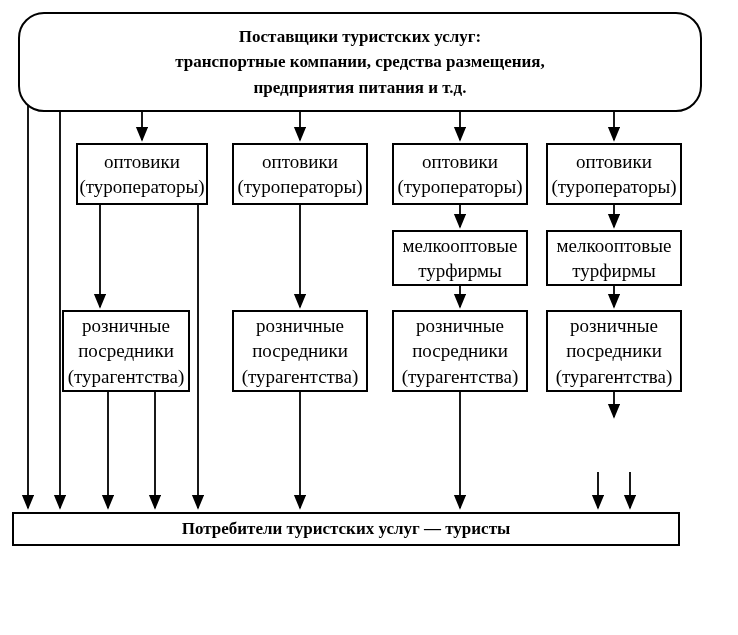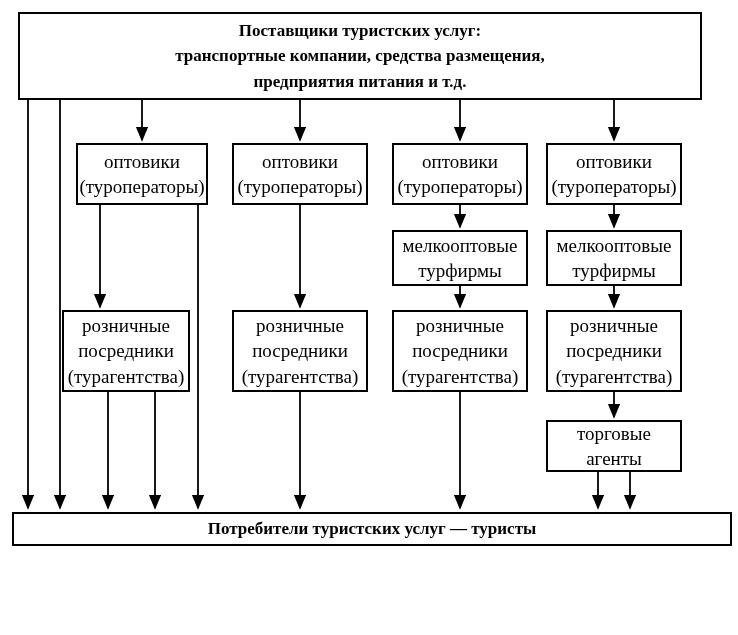--- a/index.html
+++ b/index.html
@@ -37,23 +37,23 @@
   }
   .box.big {
     font-weight: bold;
     font-size: 17px;
     line-height: 1.5;
   }
   .box.small {
     font-size: 19px;
   }
   
-  .suppliers { left: 18px; top: 12px; width: 684px; height: 88px; }
+  .suppliers { left: 18px; top: 12px; width: 684px; height: 100px; border-radius: 26px; }
   
-  .consumers { left: 12px; top: 512px; width: 720px; height: 34px; }
+  .consumers { left: 12px; top: 512px; width: 668px; height: 34px; }
 
   
   .c1-wholesaler { left: 76px;  top: 143px; width: 132px; height: 62px; }
   .c1-retailer   { left: 62px;  top: 310px; width: 128px; height: 82px; }
   
   .c2-wholesaler { left: 232px; top: 143px; width: 136px; height: 62px; }
   .c2-retailer   { left: 232px; top: 310px; width: 136px; height: 82px; }
   
   .c3-wholesaler { left: 392px; top: 143px; width: 136px; height: 62px; }
   .c3-smallwh    { left: 392px; top: 230px; width: 136px; height: 56px; }
@@ -126,18 +126,16 @@
 посредники
 (турагентства)</div>
 
   <div class="box small c4-wholesaler">оптовики
 (туроператоры)</div>
   <div class="box small c4-smallwh">мелкооптовые
 турфирмы</div>
   <div class="box small c4-retailer">розничные
 посредники
 (турагентства)</div>
-  <div class="box small c4-agents">торговые
-агенты</div>
 
   <div class="box big consumers">Потребители туристских услуг — туристы</div>
 
 </div>
 
 </body></html>

